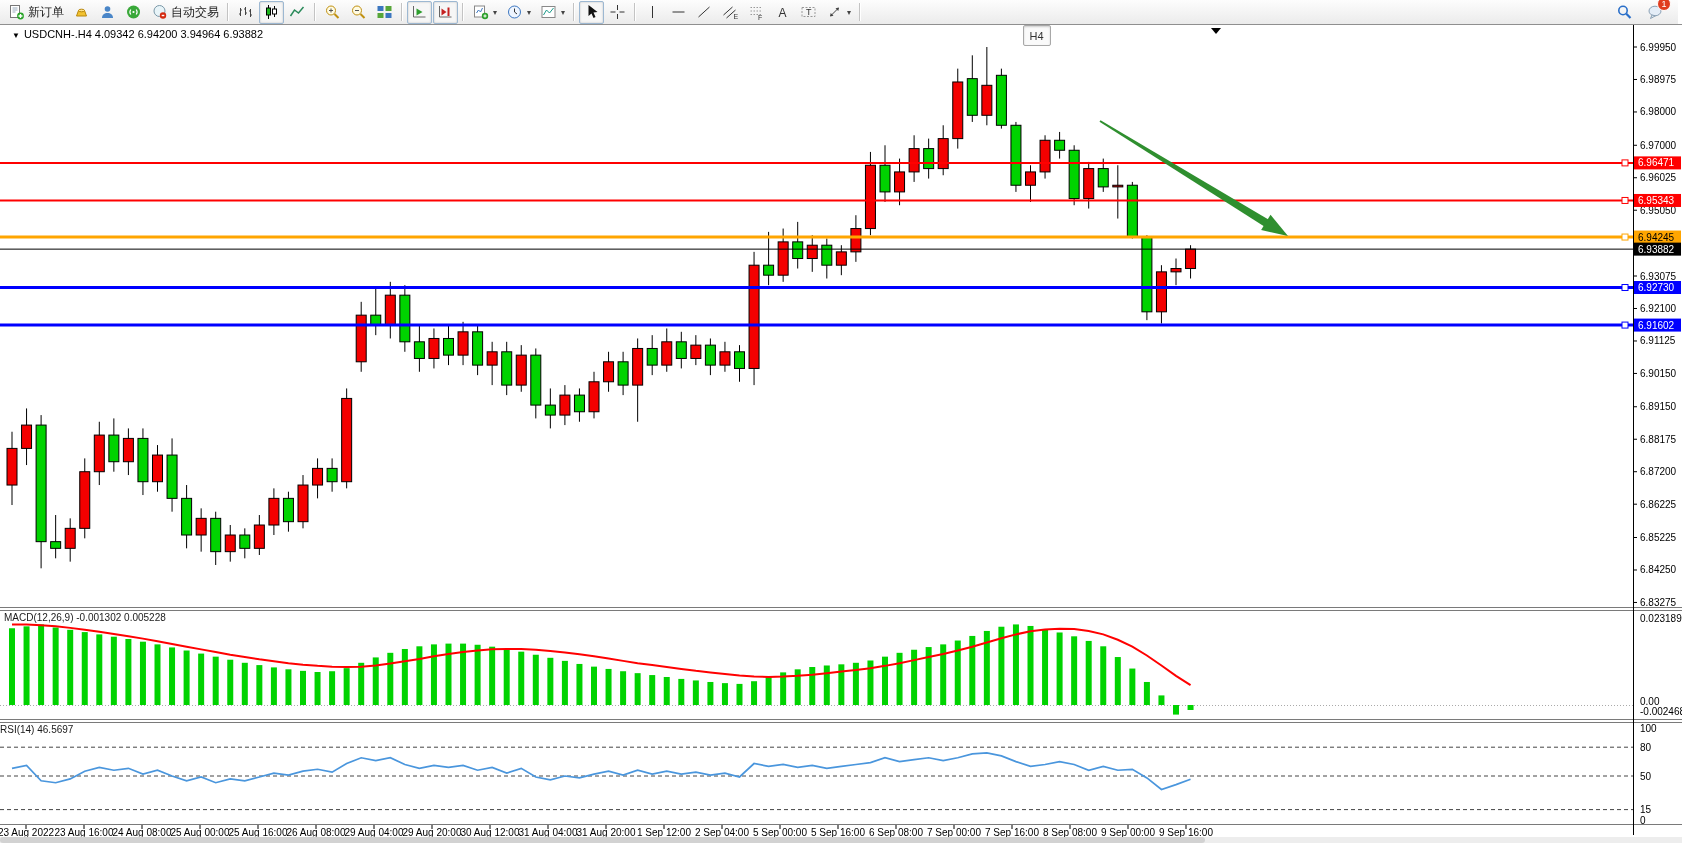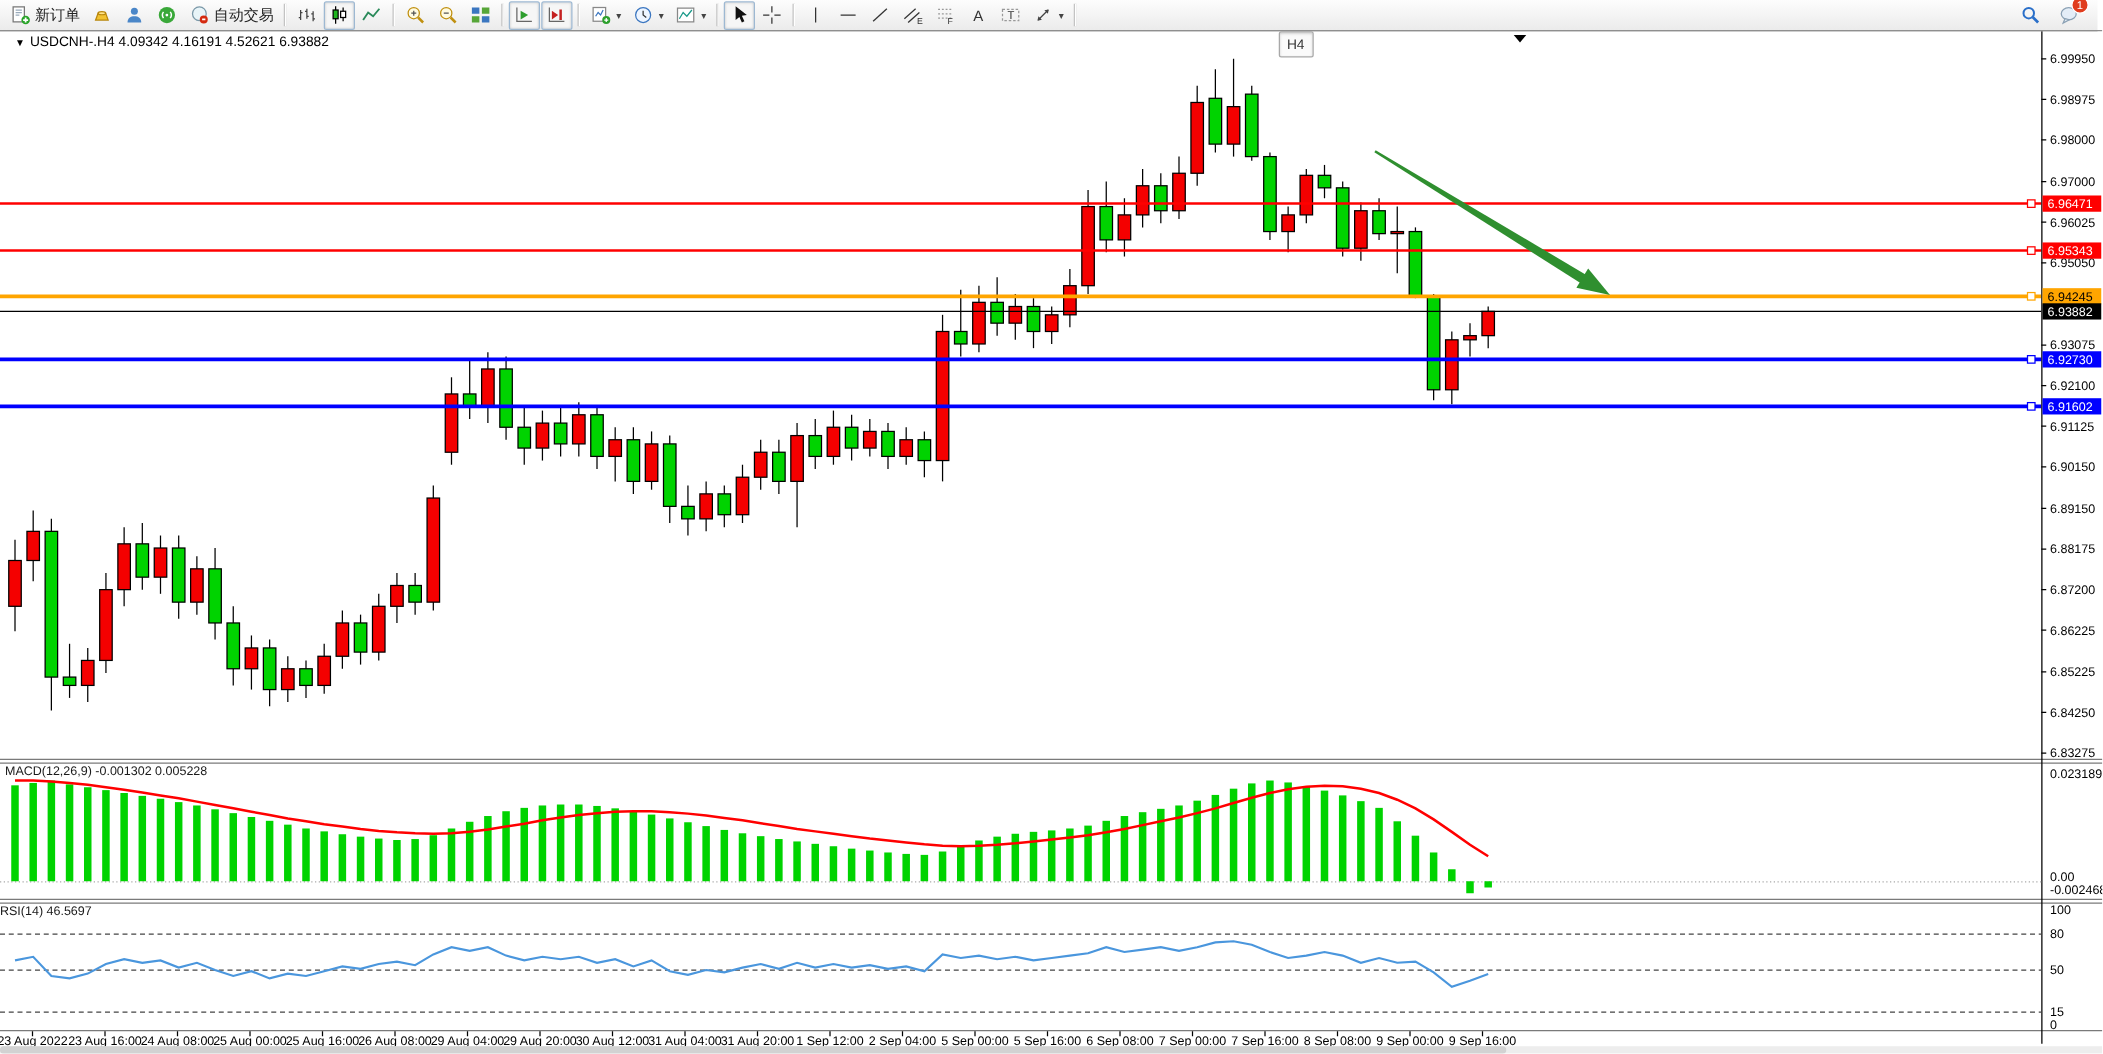--- a/index.html
+++ b/index.html
@@ -237,22 +237,22 @@
             <path d="M4.5 11l-1.5 3.5L8 11.8z" fill="#e4edf7" stroke="#8aa0b4"></path>
           </svg>
         <span class="badge">1</span>
       </div>
     </div>
   </div>
 
   <div class="overlay" id="chart-title">
     <span class="tri">▼</span><span class="sym">USDCNH-.H4</span>
     <span>4.09342</span>
-    <span>4.16191</span>
-    <span>4.52621</span>
+    <span>6.94200</span>
+    <span>3.94964</span>
     <span>6.93882</span>
   </div>
   <div class="overlay" id="macd-label">
     <span>MACD(12,26,9)</span>
     <span>-0.001302</span>
     <span>0.005228</span>
   </div>
   <div class="overlay" id="rsi-label">
     <span>RSI(14)</span>
     <span>46.5697</span>

